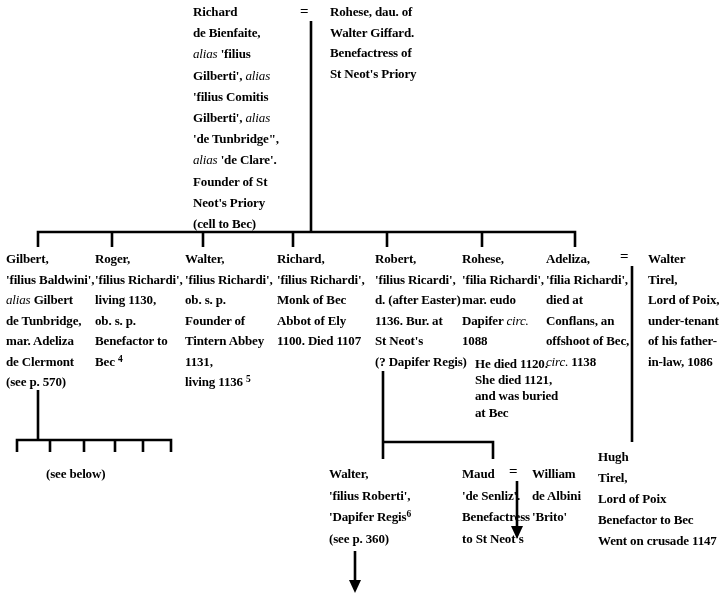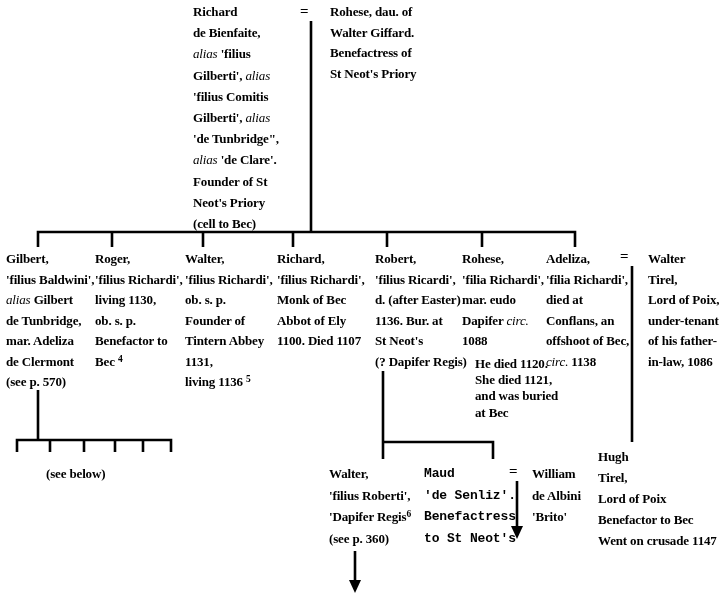--- a/index.html
+++ b/index.html
@@ -190,21 +190,21 @@
 
   <div class="block" style="left:46px; top:465px; line-height:18px;"><span>(see below)</span></div>
 
   <div class="block" style="left:329px; top:463px; line-height:21.7px;">
       <span class="ln">Walter,</span>
       <span class="ln">'filius Roberti',</span>
       <span class="ln">'Dapifer Regis<sup>6</sup></span>
       <span class="ln">(see p. 360)</span>
     </div>
 
-  <div class="block" style="left:424px; top:463px; line-height:21.7px;font-family:Liberation Mono, monospace;">
+  <div class="block" style="left:462px; top:463px; line-height:21.7px;">
       <span class="ln">Maud</span>
       <span class="ln">'de Senliz'.</span>
       <span class="ln">Benefactress</span>
       <span class="ln">to St Neot's</span>
     </div>
 
   <div class="eq" style="left:509px; top:462px;">=</div>
 
   <div class="block" style="left:532px; top:463px; line-height:21.7px;">
       <span class="ln">William</span>

